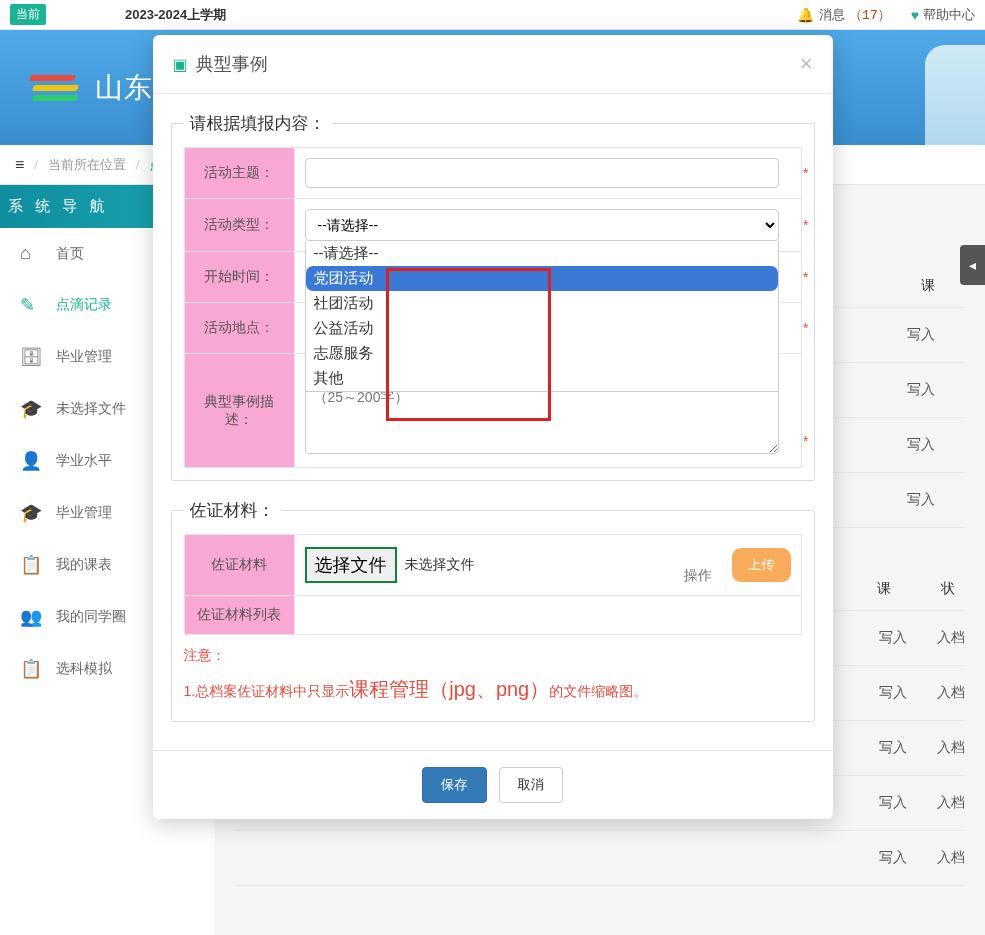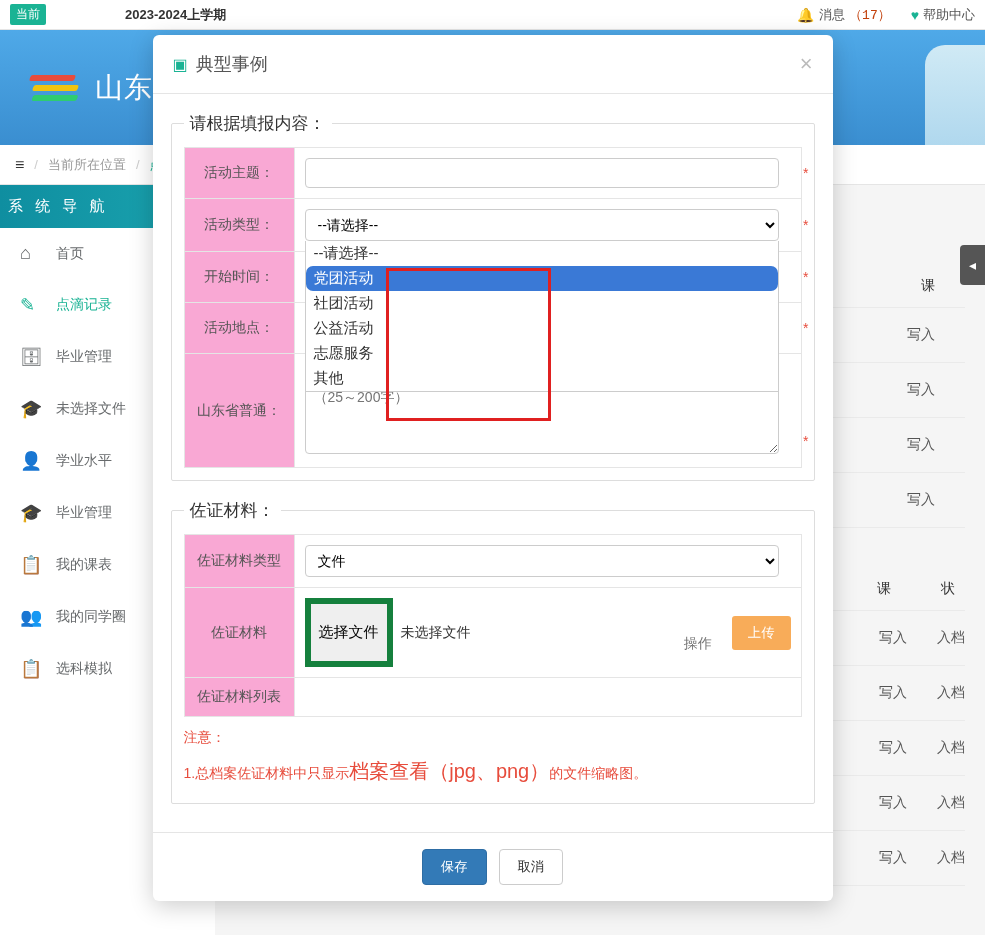--- a/index.html
+++ b/index.html
@@ -231,31 +231,31 @@
   border: 3px solid #e02020;
   pointer-events: none;
   z-index: 10;
 }
 
 .notice { color: #e74c3c; font-size: 14px; line-height: 2; margin-top: 6px; }
 .notice .big { font-size: 20px; }
 
 .file-row { display: flex; align-items: center; gap: 8px; }
 .file-btn {
-  border: 6px solid #15803d;
+  border: 2px solid #15803d;
   background: #efefef;
-  padding: 19px 8px;
-  font-size: 15px;
+  padding: 4px 8px;
+  font-size: 18px;
 }
 .upload-btn {
   background: #f8ac59;
   color: #fff;
   border: none;
   padding: 8px 16px;
-  border-radius: 3px;
+  border-radius: 9px;
   cursor: pointer;
 }
 .op-label { margin-left: auto; margin-right: 12px; color: #737373; margin-top: 22px; }
 
 .modal-footer {
   padding: 16px;
   border-top: 1px solid #e5e5e5;
   display: flex;
   justify-content: center;
   gap: 12px;
@@ -445,63 +445,55 @@
             </td>
           </tr>
           <tr>
             <th>活动地点：</th>
             <td>
               <input class="text-input" style="visibility: hidden;">
               <span class="req">*</span>
             </td>
           </tr>
           <tr>
-            <th>山东省普通：</th>
+            <th>典型事例描述：</th>
             <td>
               <textarea class="textarea-input" placeholder="描述参加的典型事例活动中你承担的任务，完成情况，获得的荣誉等。（25～200字）" style=""></textarea>
               <span class="req" style="top:auto; bottom:10px;">*</span>
             </td>
           </tr>
         </tbody>
           </table>
       </fieldset>
 
       <fieldset>
         <legend>佐证材料：</legend>
         <table class="form-table">
           <tbody>
-              <tr>
-            <th>佐证材料类型</th>
-            <td>
-              <select class="select-input">
-                <option>文件</option>
-              </select>
-            </td>
-          </tr>
           <tr>
             <th>佐证材料</th>
             <td>
               <div class="file-row">
                 <button class="file-btn">选择文件</button>
                 <span>未选择文件</span>
                 <span class="op-label">操作</span>
                 <button class="upload-btn">上传</button>
               </div>
             </td>
           </tr>
           <tr>
             <th>佐证材料列表</th>
             <td></td>
           </tr>
         </tbody>
           </table>
         <div class="notice">
           <div>注意：</div>
           <div>
-            <span>1.总档案佐证材料中只显示</span><span class="big">档案查看（jpg、png）</span><span>的文件缩略图。</span>
+            <span>1.总档案佐证材料中只显示</span><span class="big">课程管理（jpg、png）</span><span>的文件缩略图。</span>
           </div>
         </div>
       </fieldset>
     </div>
     <div class="modal-footer">
       <button class="btn-primary">保存</button>
       <button class="btn-default">取消</button>
     </div>
   </div>
 </div>

